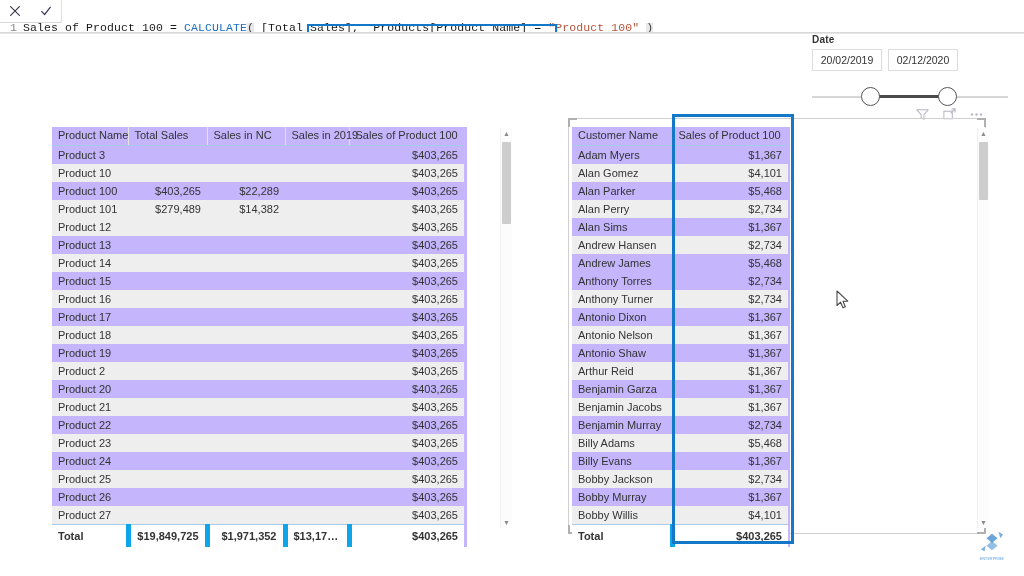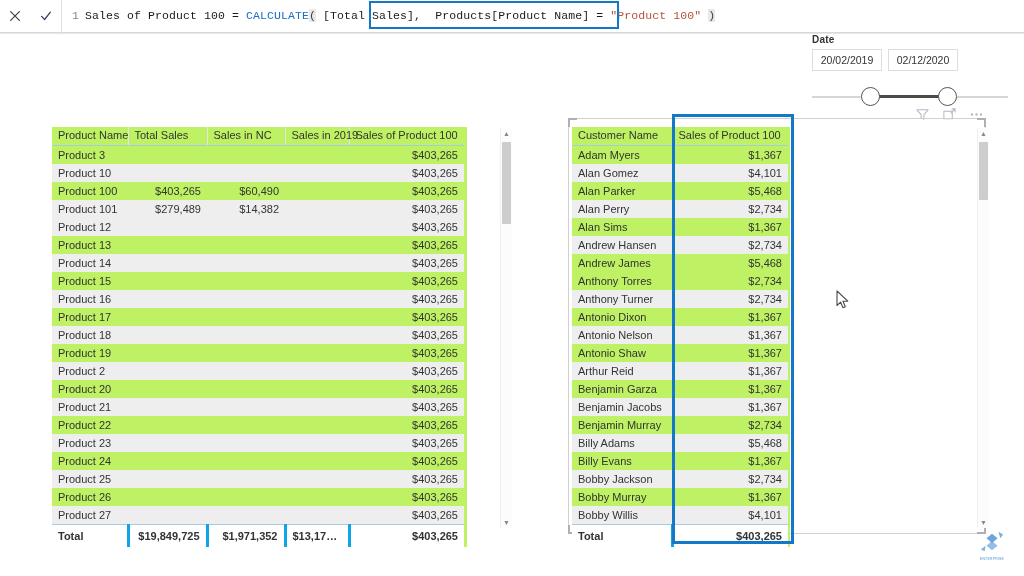--- a/index.html
+++ b/index.html
@@ -19,20 +19,21 @@
 
   
   #formula-bar {
     position: absolute;
     left: 0; top: 0;
     width: 1024px; height: 33px;
     background: #ffffff;
     border-bottom: 1px solid #e6e6e6;
     display: flex;
     align-items: stretch;
+    flex-direction: column;
   }
   #formula-actions {
     width: 62px;
     display: flex;
     align-items: center;
     justify-content: space-around;
     border-right: 1px solid #e1e1e1;
     border-bottom: 1px solid #d8d8d8;
     background: #fff;
     box-sizing: border-box;
@@ -140,21 +141,21 @@
     left: 915px; top: 107px;
     display: flex;
     gap: 12px;
     align-items: center;
   }
   .vis-icon { width: 15px; height: 15px; cursor: pointer; opacity: .72; }
 
   
   .table-visual {
     position: absolute;
-    background: #bef264;
+    background: #c4b5fd;
   }
   table.pbi {
     border-collapse: collapse;
     table-layout: fixed;
     font-size: 11px;
     color: #333;
   }
   table.pbi th {
     font-weight: normal;
     color: #333;
@@ -177,21 +178,21 @@
   }
   table.pbi td.num { text-align: right; }
   table.pbi tbody tr.alt td { background: #eeeeee; }
   table.pbi tr.total-row td {
     font-weight: bold;
     border-top: 1.2px solid #a6cbe8;
     padding-top: 3px;
     padding-bottom: 3px;
     background: #ffffff;
   }
-  table.pbi tr.total-row td.col-div { border-right: 3px solid #0ea5e9; margin-left: 11px; }
+  table.pbi tr.total-row td.col-div { border-right: 5px solid #0ea5e9; margin-left: 11px; }
 
   
   #left-table-visual { left: 52px; top: 127px; width: 415px; }
   #left-table-visual table { width: 412px; }
 
   
   #right-table-visual { left: 572px; top: 127px; width: 218px; }
   #right-table-visual table { width: 216px; }
 
   
@@ -369,21 +370,21 @@
         <tr class="alt">
           <td>Product 10</td>
           <td class="num"></td>
           <td class="num"></td>
           <td class="num"></td>
           <td class="num">$403,265</td>
         </tr>
         <tr>
           <td>Product 100</td>
           <td class="num">$403,265</td>
-          <td class="num">$60,490</td>
+          <td class="num">$22,289</td>
           <td class="num"></td>
           <td class="num">$403,265</td>
         </tr>
         <tr class="alt">
           <td>Product 101</td>
           <td class="num">$279,489</td>
           <td class="num">$14,382</td>
           <td class="num"></td>
           <td class="num">$403,265</td>
         </tr>

